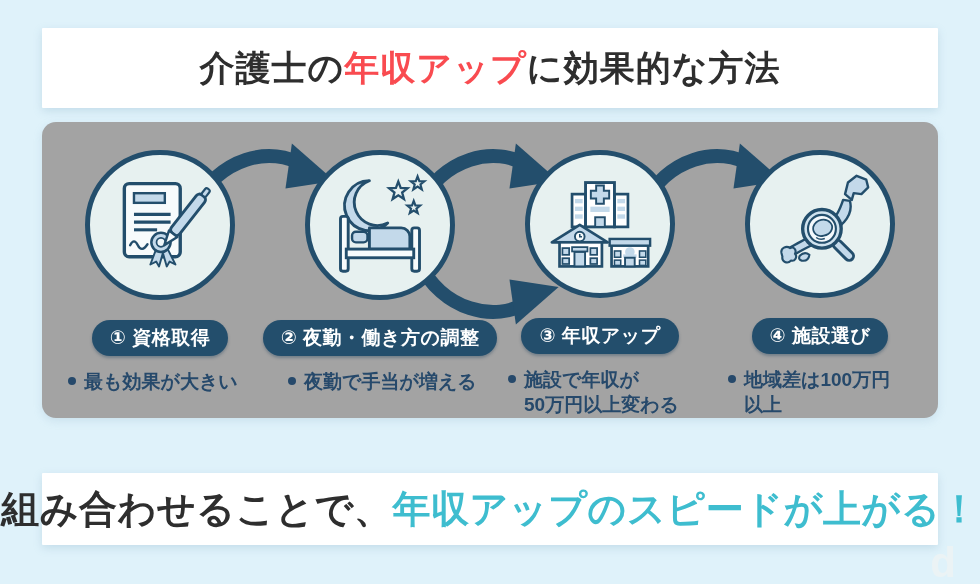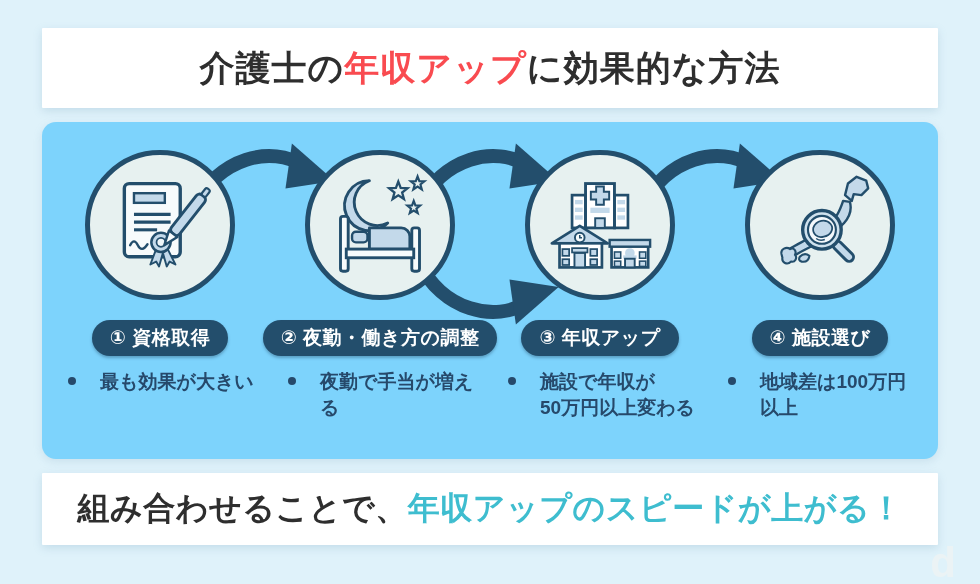--- a/index.html
+++ b/index.html
@@ -13,53 +13,53 @@
     position:absolute;left:42px;width:896px;background:#ffffff;
     border-radius:1px;box-shadow:0 3px 8px rgba(130,170,195,.28);
     display:flex;align-items:center;justify-content:center;box-sizing:border-box;
   }
   .title-banner{top:28px;height:80px;}
   .title-banner h1{
     margin:0;font-size:35px;font-weight:900;color:#2e2e2e;letter-spacing:1px;white-space:nowrap;
   }
   .hl-red{color:#f94b50;}
   .card{
-    position:absolute;left:42px;top:122px;width:896px;height:337px;
-    background:#7dd3fc;border-radius:14px;box-shadow:0 3px 8px rgba(130,170,195,.22);
+    position:absolute;left:42px;top:122px;width:896px;height:296px;
+    background:#a3a3a3;border-radius:14px;box-shadow:0 3px 8px rgba(130,170,195,.22);
   }
   .steps{
     position:absolute;inset:0;display:flex;padding:28px 8px 0;box-sizing:border-box;z-index:2;
   }
   .step{width:25%;display:flex;flex-direction:column;align-items:center;}
   .circle{
     width:150px;height:150px;border-radius:50%;
     background:#e7f1f0;border:5px solid #234e6c;box-sizing:border-box;
     display:flex;align-items:center;justify-content:center;
   }
   .circle svg{width:106px;height:106px;display:block;}
   .pill{
     margin-top:20px;background:#234e6c;color:#ffffff;
     font-size:19px;font-weight:800;letter-spacing:.5px;
     padding:5px 18px;border-radius:999px;white-space:nowrap;
     box-shadow:0 2px 3px rgba(25,60,90,.35);
   }
   .bullet{
-    margin-top:13px;display:flex;gap:24px;align-self:flex-start;margin-left:18px;
+    margin-top:13px;display:flex;gap:8px;align-self:flex-start;margin-left:18px;
     font-size:19px;font-weight:700;color:#26496b;line-height:1.35;text-align:left;
   }
   .dot{width:8px;height:8px;border-radius:50%;background:#26496b;margin-top:8px;flex:none;}
   .bullet-lines span{display:block;}
   .arrow{position:absolute;width:150px;height:92px;z-index:1;}
   .a1{left:calc(25% - 78px);top:14px;}
   .a2{left:calc(50% - 78px);top:14px;}
   .a3{left:calc(75% - 78px);top:14px;}
   .a4{left:calc(50% - 78px);top:118px;transform:scaleY(-1);}
   .footer-banner{top:473px;height:72px;}
   .footer-banner p{
-    margin:0;font-size:32px;font-weight:900;color:#2e2e2e;letter-spacing:.5px;white-space:nowrap;
+    margin:0;font-size:38px;font-weight:900;color:#2e2e2e;letter-spacing:.5px;white-space:nowrap;
   }
   .hl-cyan{color:#3ebdcf;}
   .logo{
     position:absolute;right:22px;bottom:4px;z-index:3;
     color:#ebf3f5;font-weight:800;font-size:29px;letter-spacing:1px;
     display:flex;align-items:baseline;
   }
   .logo-d{font-size:42px;font-weight:800;margin-right:1px;line-height:.8;}
   
 </style>

